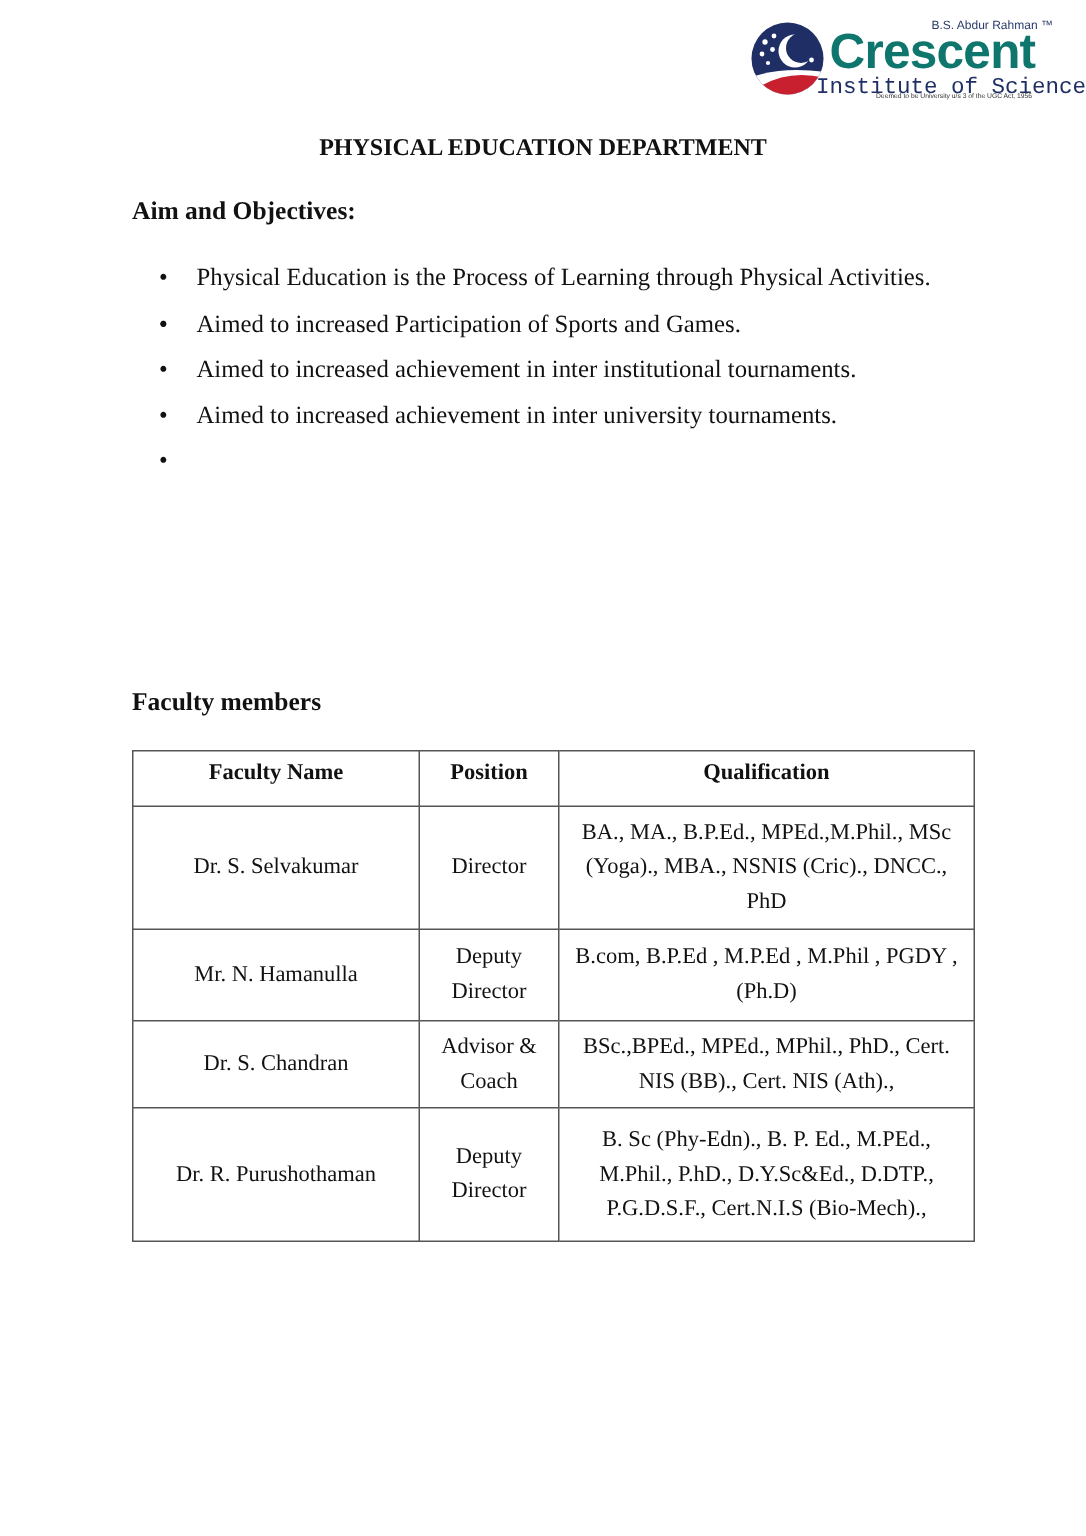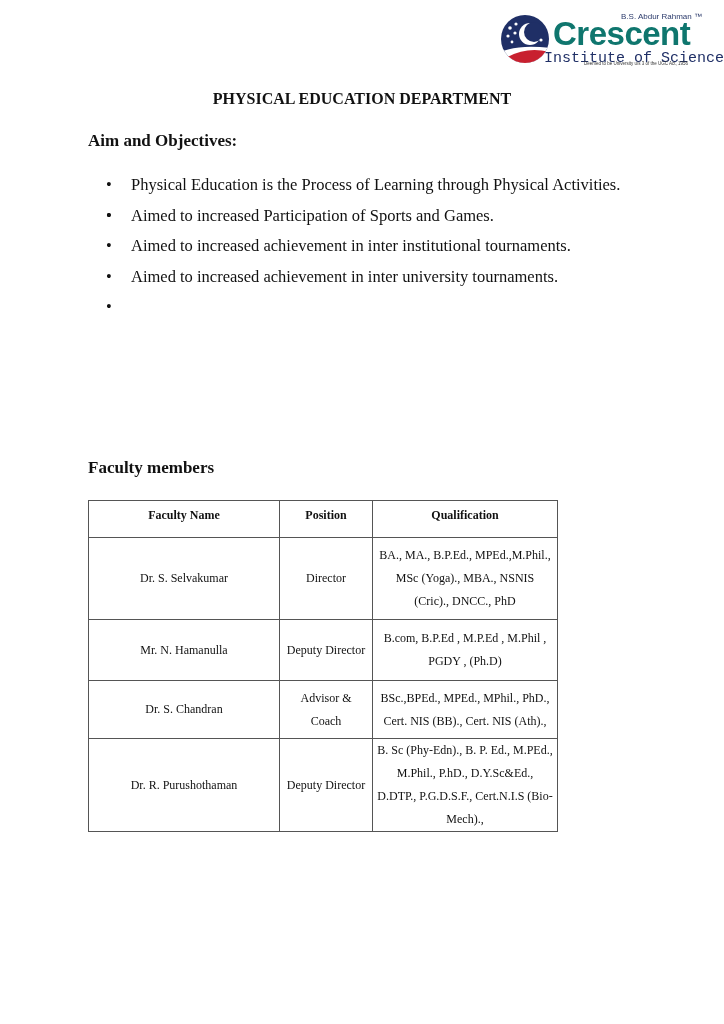--- a/index.html
+++ b/index.html
@@ -15,22 +15,22 @@
          font-size:15px; color:#1f2f66; white-space:nowrap; }
   .logo .deemed { position:absolute; left:84px; top:51px; font-family:"Liberation Sans", sans-serif;
          font-size:4.5px; color:#333; white-space:nowrap; }
   .title { position:absolute; left:0; width:724px; top:90px; text-align:center;
            font-family:"Liberation Serif", serif; font-weight:bold; font-size:16px; }
   .h2 { position:absolute; left:88px; font-family:"Liberation Serif", serif; font-weight:bold; font-size:17px; }
   ul.objectives { position:absolute; left:88px; top:170px; width:548px; margin:0; padding:0; list-style:none;
                   font-family:"Liberation Serif", serif; font-size:16.5px; line-height:30.5px; }
   ul.objectives li { position:relative; padding-left:43px; text-align:justify; }
   ul.objectives li .bullet { position:absolute; left:18px; top:0; }
-  table.faculty { position:absolute; left:88px; top:500px; width:470px; border-collapse:collapse;
-                  font-family:"Liberation Serif", serif; font-size:12px; line-height:23px; }
+  table.faculty { position:absolute; left:88px; top:500px; width:562px; border-collapse:collapse;
+                  font-family:"Liberation Serif", serif; font-size:15px; line-height:23px; }
   table.faculty th, table.faculty td { border:1px solid #555; text-align:center; vertical-align:middle; padding:0 4px; }
   table.faculty th { font-weight:bold; vertical-align:top; padding-top:3px; height:33px; }
   .c1 { width:182px; } .c2 { width:84px; }
 </style>
 </head>
 <body>
 
 <div class="logo">
   <svg class="emblem" viewBox="0 0 50 50">
     <defs>

